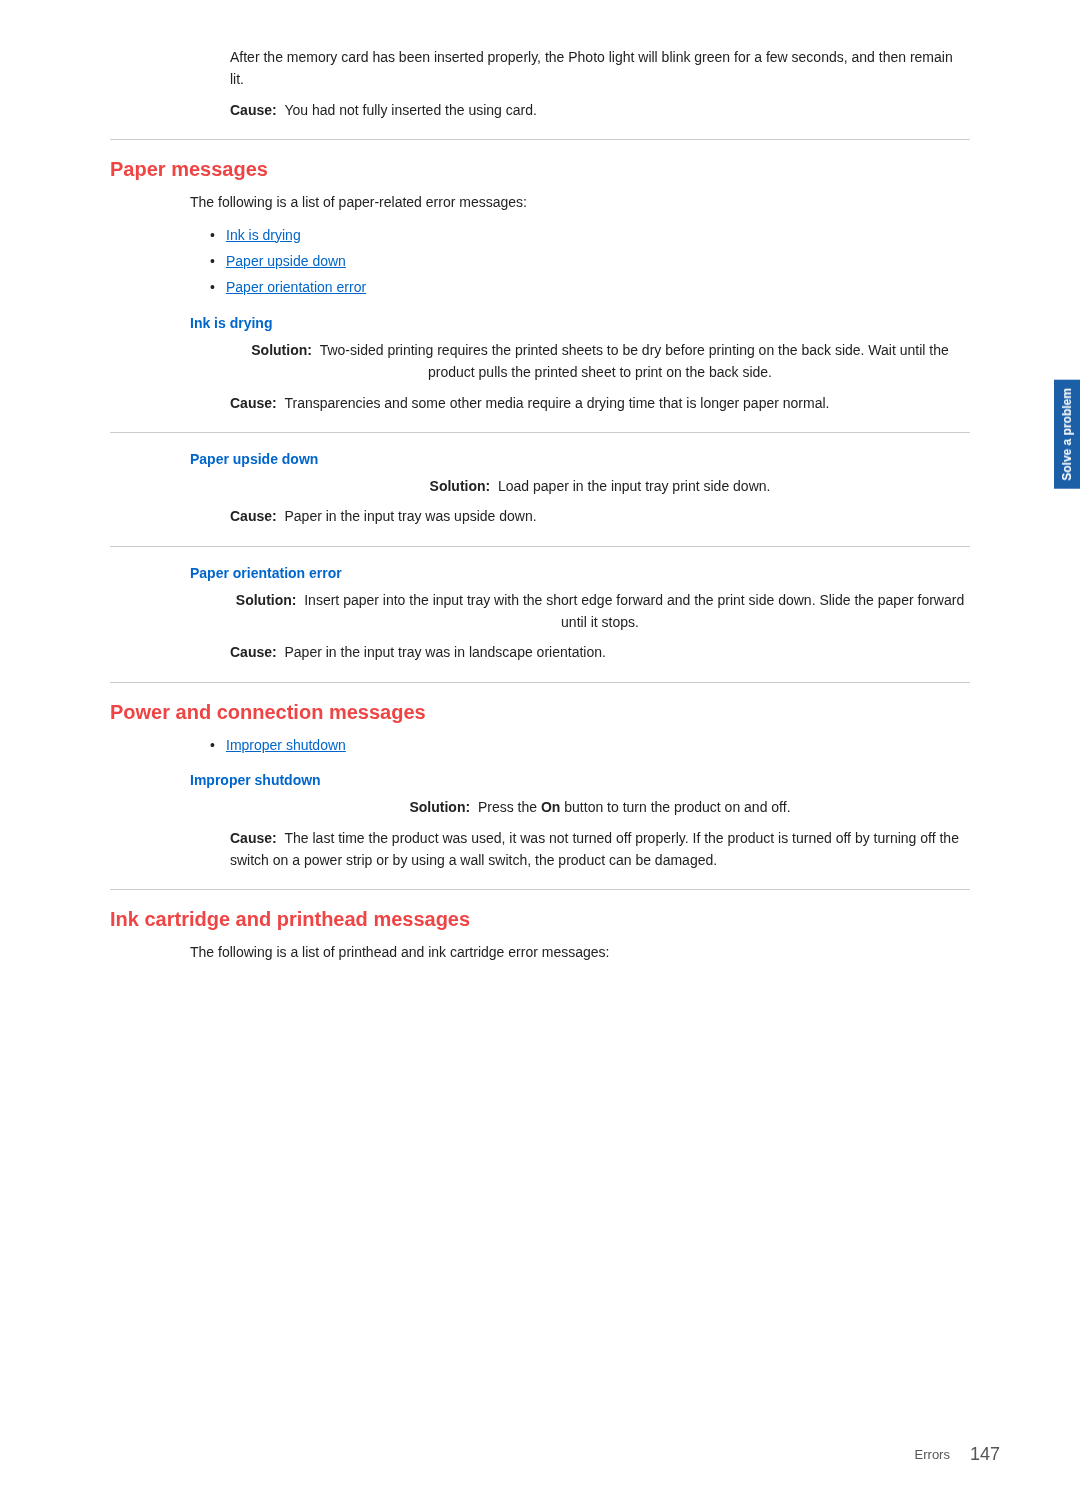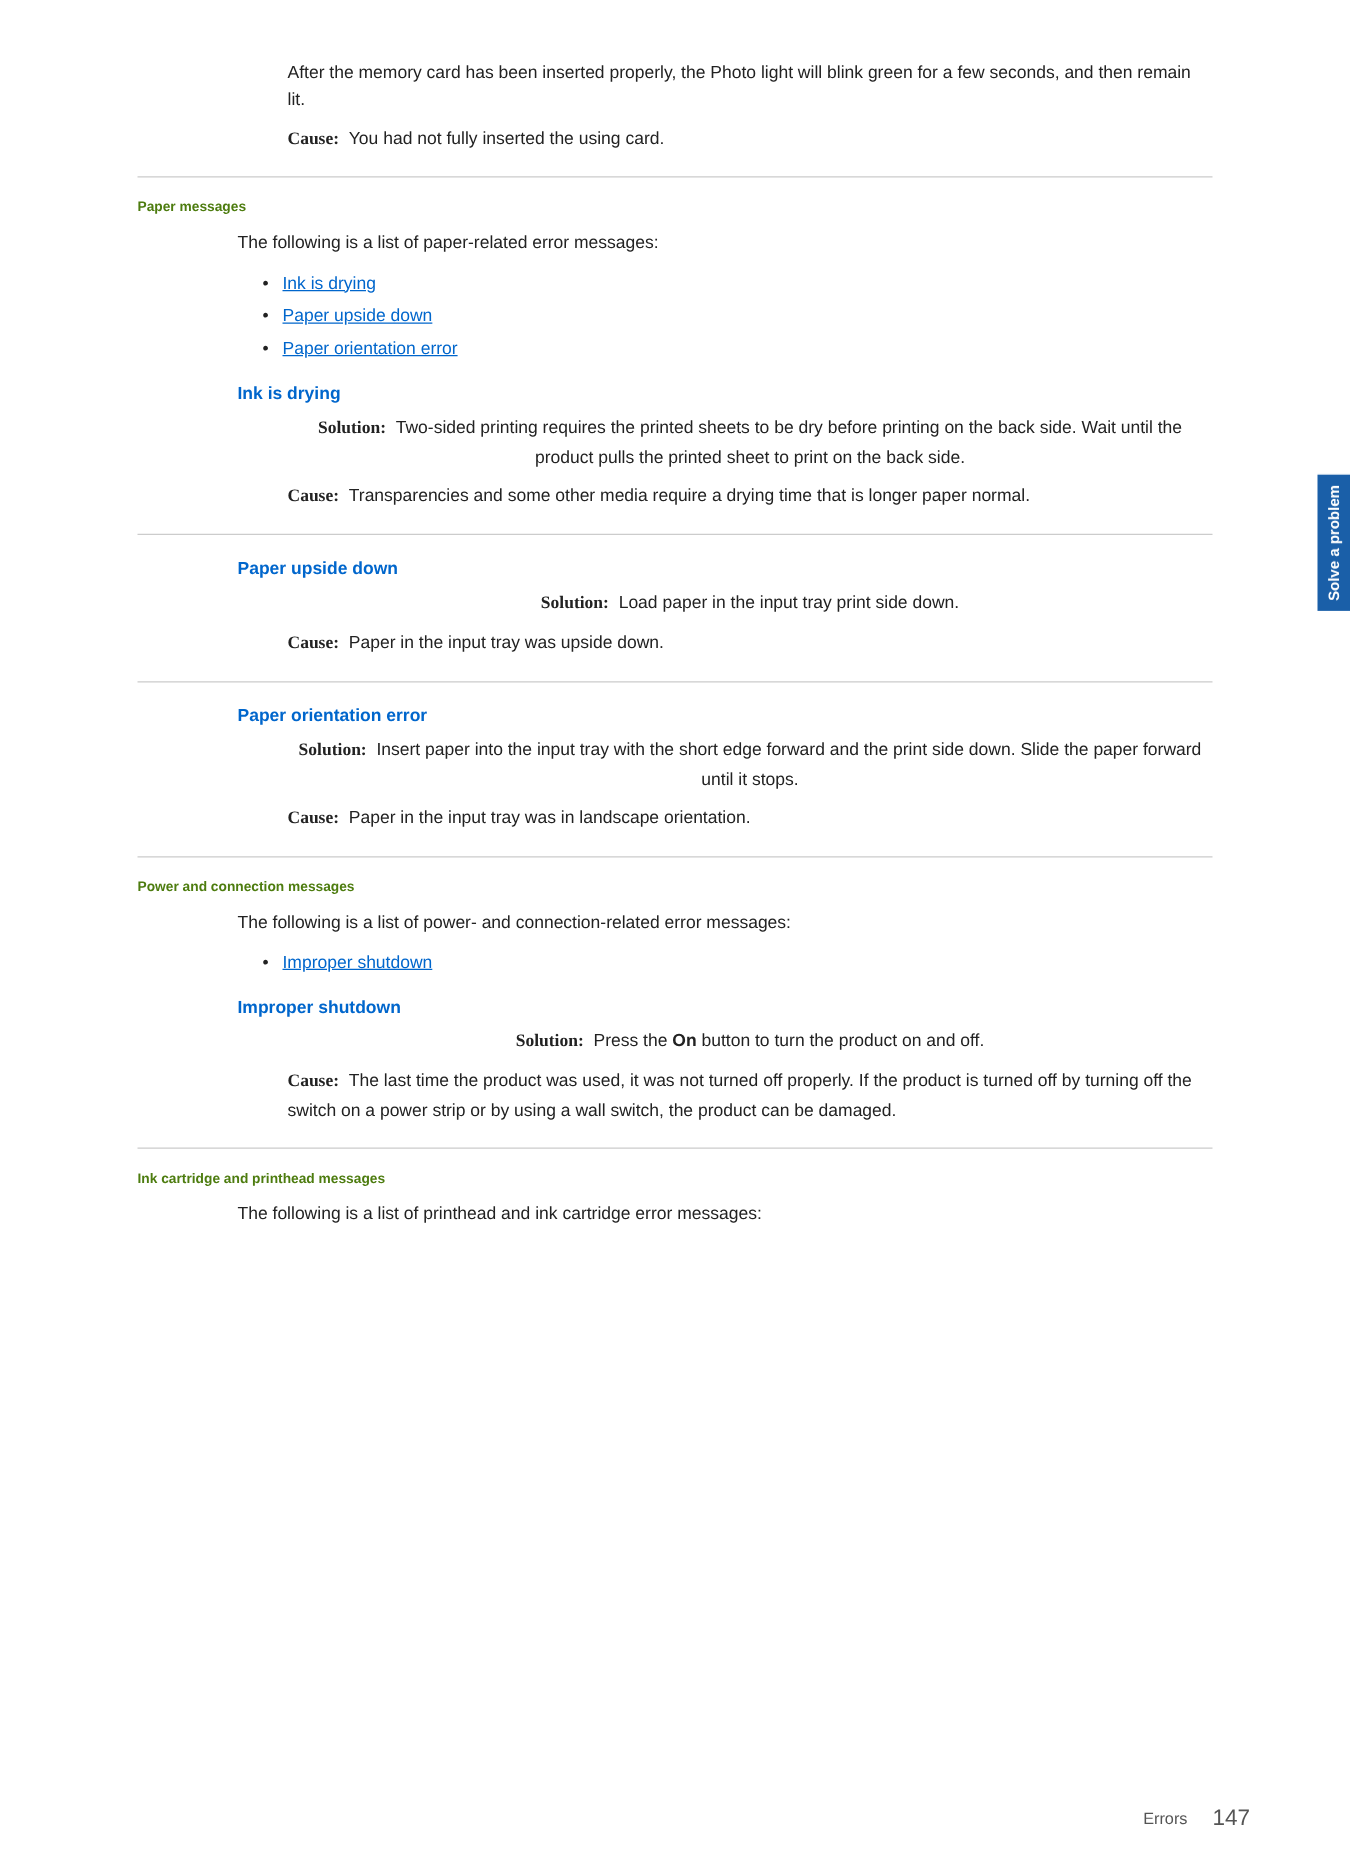--- a/index.html
+++ b/index.html
@@ -34,22 +34,22 @@
     }
 
     .divider {
       border: none;
       border-top: 1px solid #ccc;
       margin: 18px 0;
     }
 
     
     .section-title {
-      color: #4d7c0f;
-      font-size: 11px;
+      color: #ef4444;
+      font-size: 20px;
       font-weight: bold;
       margin-bottom: 10px;
       margin-top: 8px;
     }
 
     .section-intro {
       padding-left: 80px;
       margin-bottom: 10px;
       line-height: 1.6;
     }
@@ -97,21 +97,20 @@
     }
 
     .cause-block {
       padding-left: 120px;
       margin-bottom: 8px;
       line-height: 1.6;
     }
 
     .label-bold {
       font-weight: bold;
-      font-family: Liberation Serif, serif;
     }
 
     .side-tab-wrapper {
       position: fixed;
       right: 0;
       top: 380px;
       background-color: #1a5fa8;
       color: white;
       font-size: 12px;
       font-weight: bold;
@@ -211,21 +210,20 @@
     </p>
     <p class="cause-block">
       <span class="label-bold">Cause:</span>
       &nbsp;<span>Paper in the input tray was in landscape orientation.</span>
     </p>
   </div>
 
   <hr class="divider">
 
   <h2 class="section-title">Power and connection messages</h2>
-  <p class="section-intro">The following is a list of power- and connection-related error messages:</p>
 
   <ul class="bullet-list">
     <li>
       <a href="#improper-shutdown">Improper shutdown</a>
     </li>
   </ul>
 
   <div id="improper-shutdown">
     <p class="subsection-title">Improper shutdown</p>
     <p class="solution-block">

